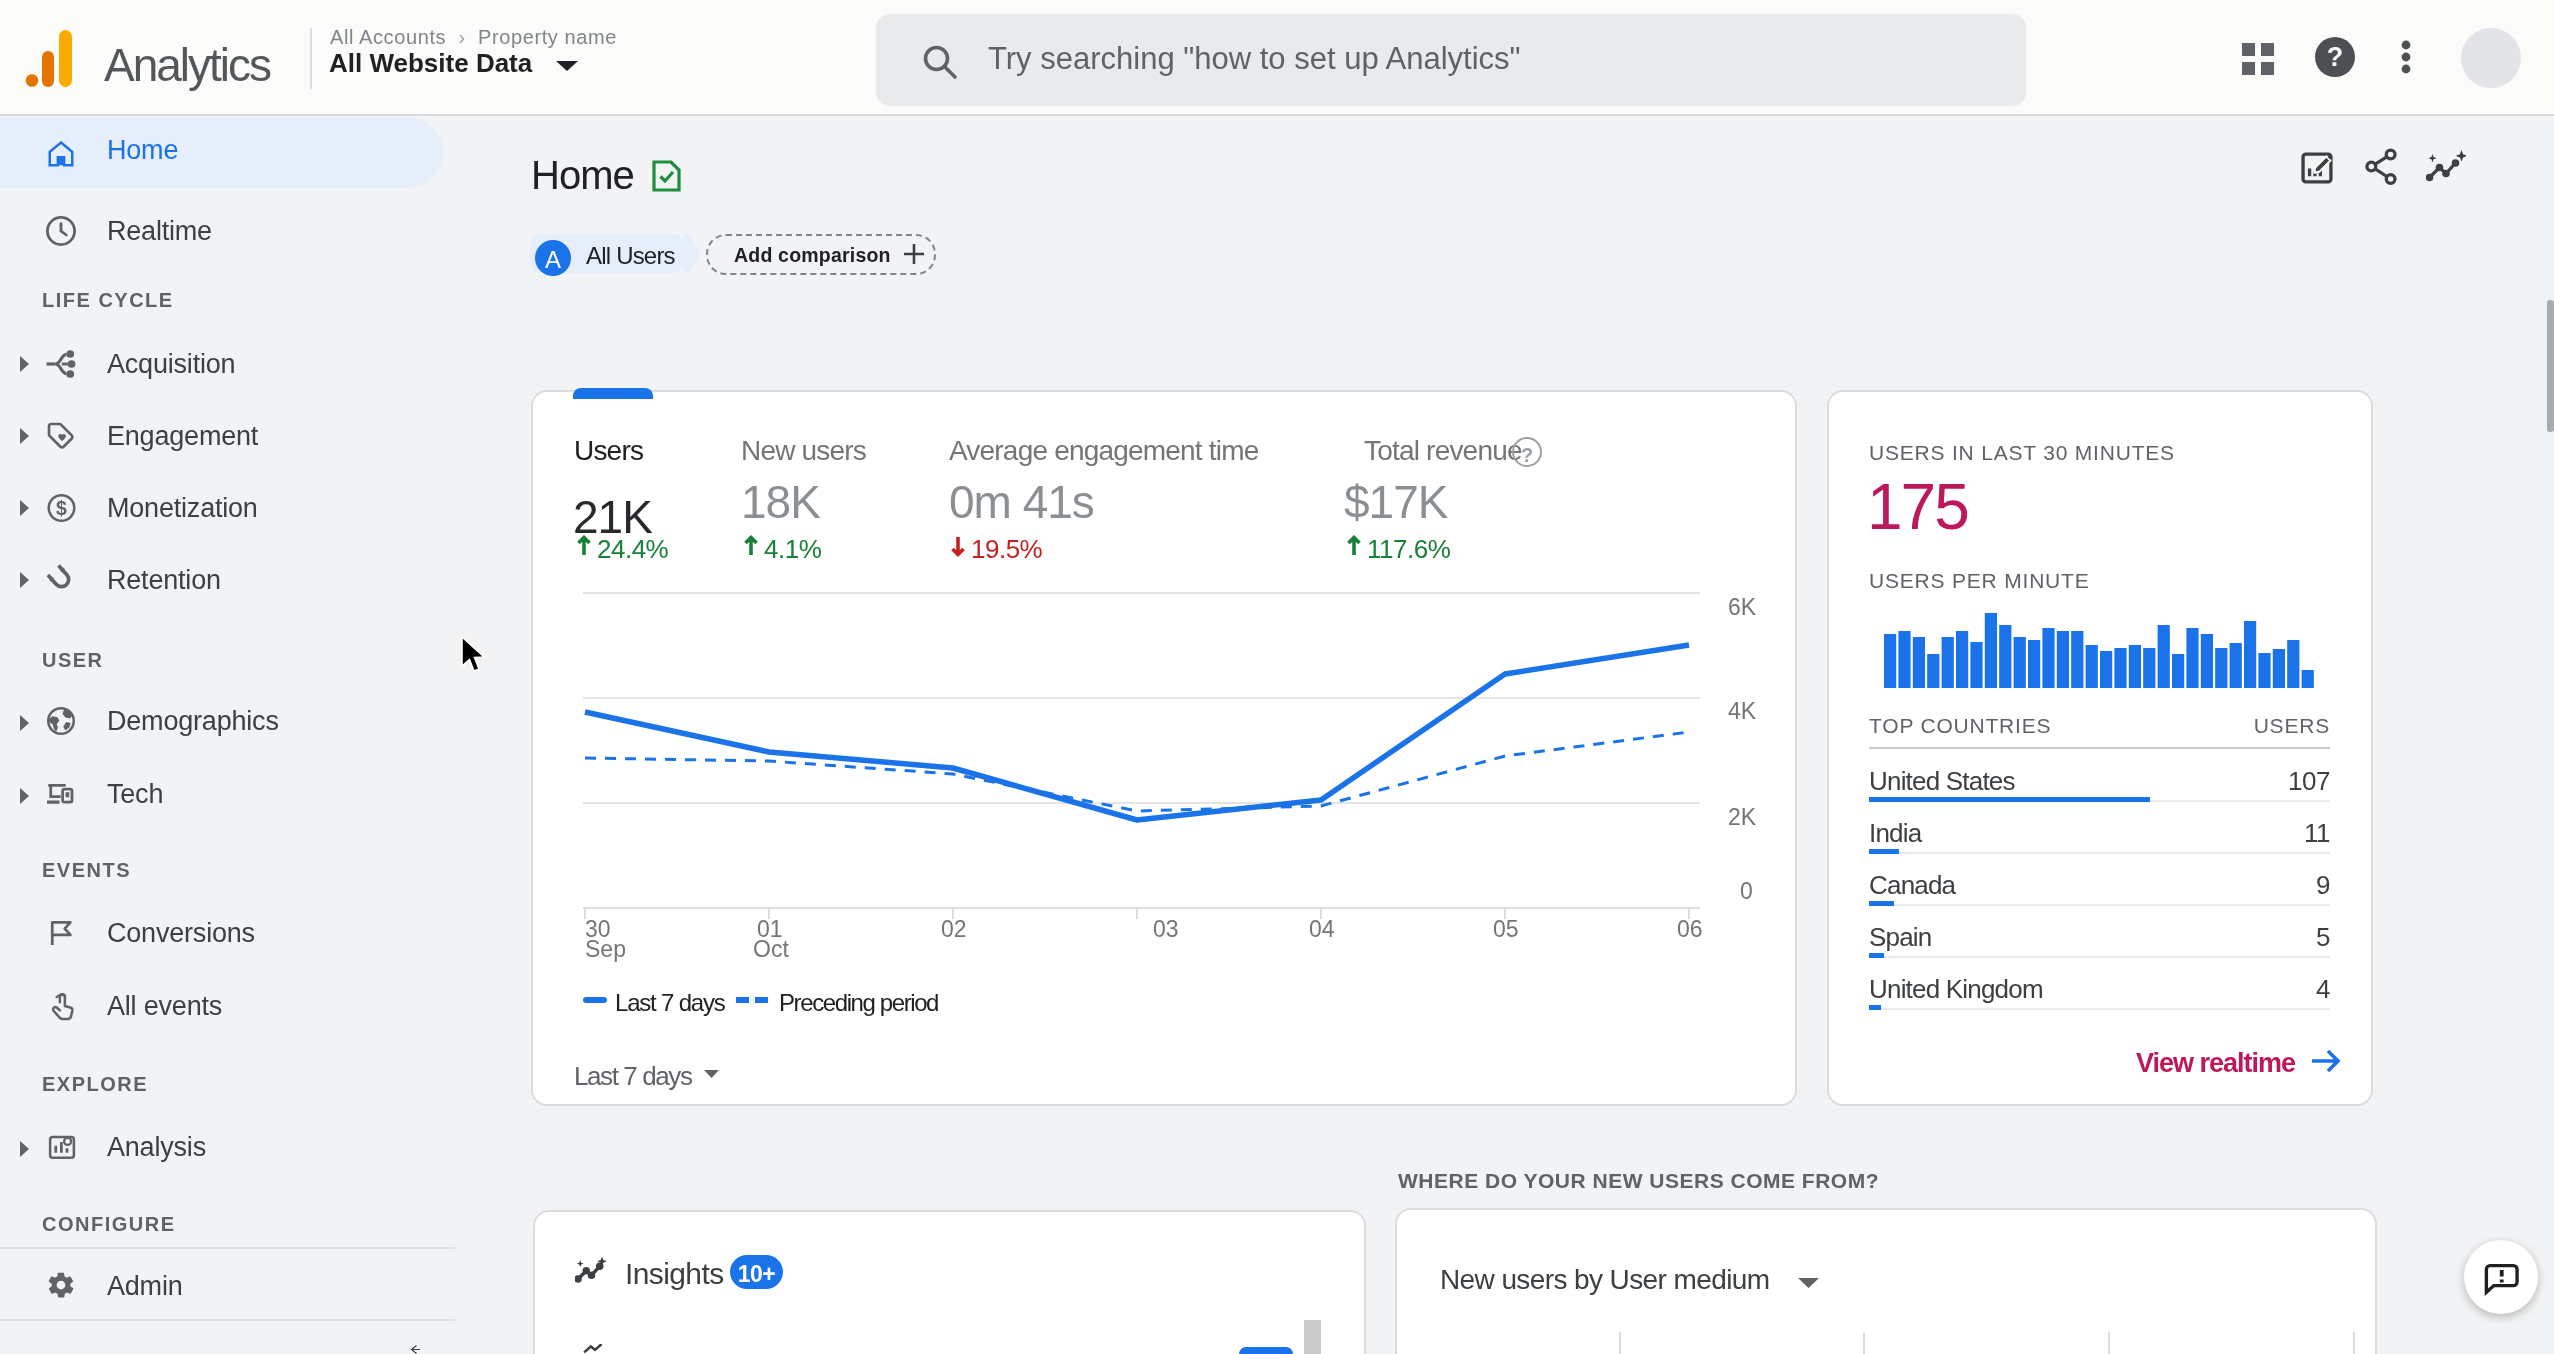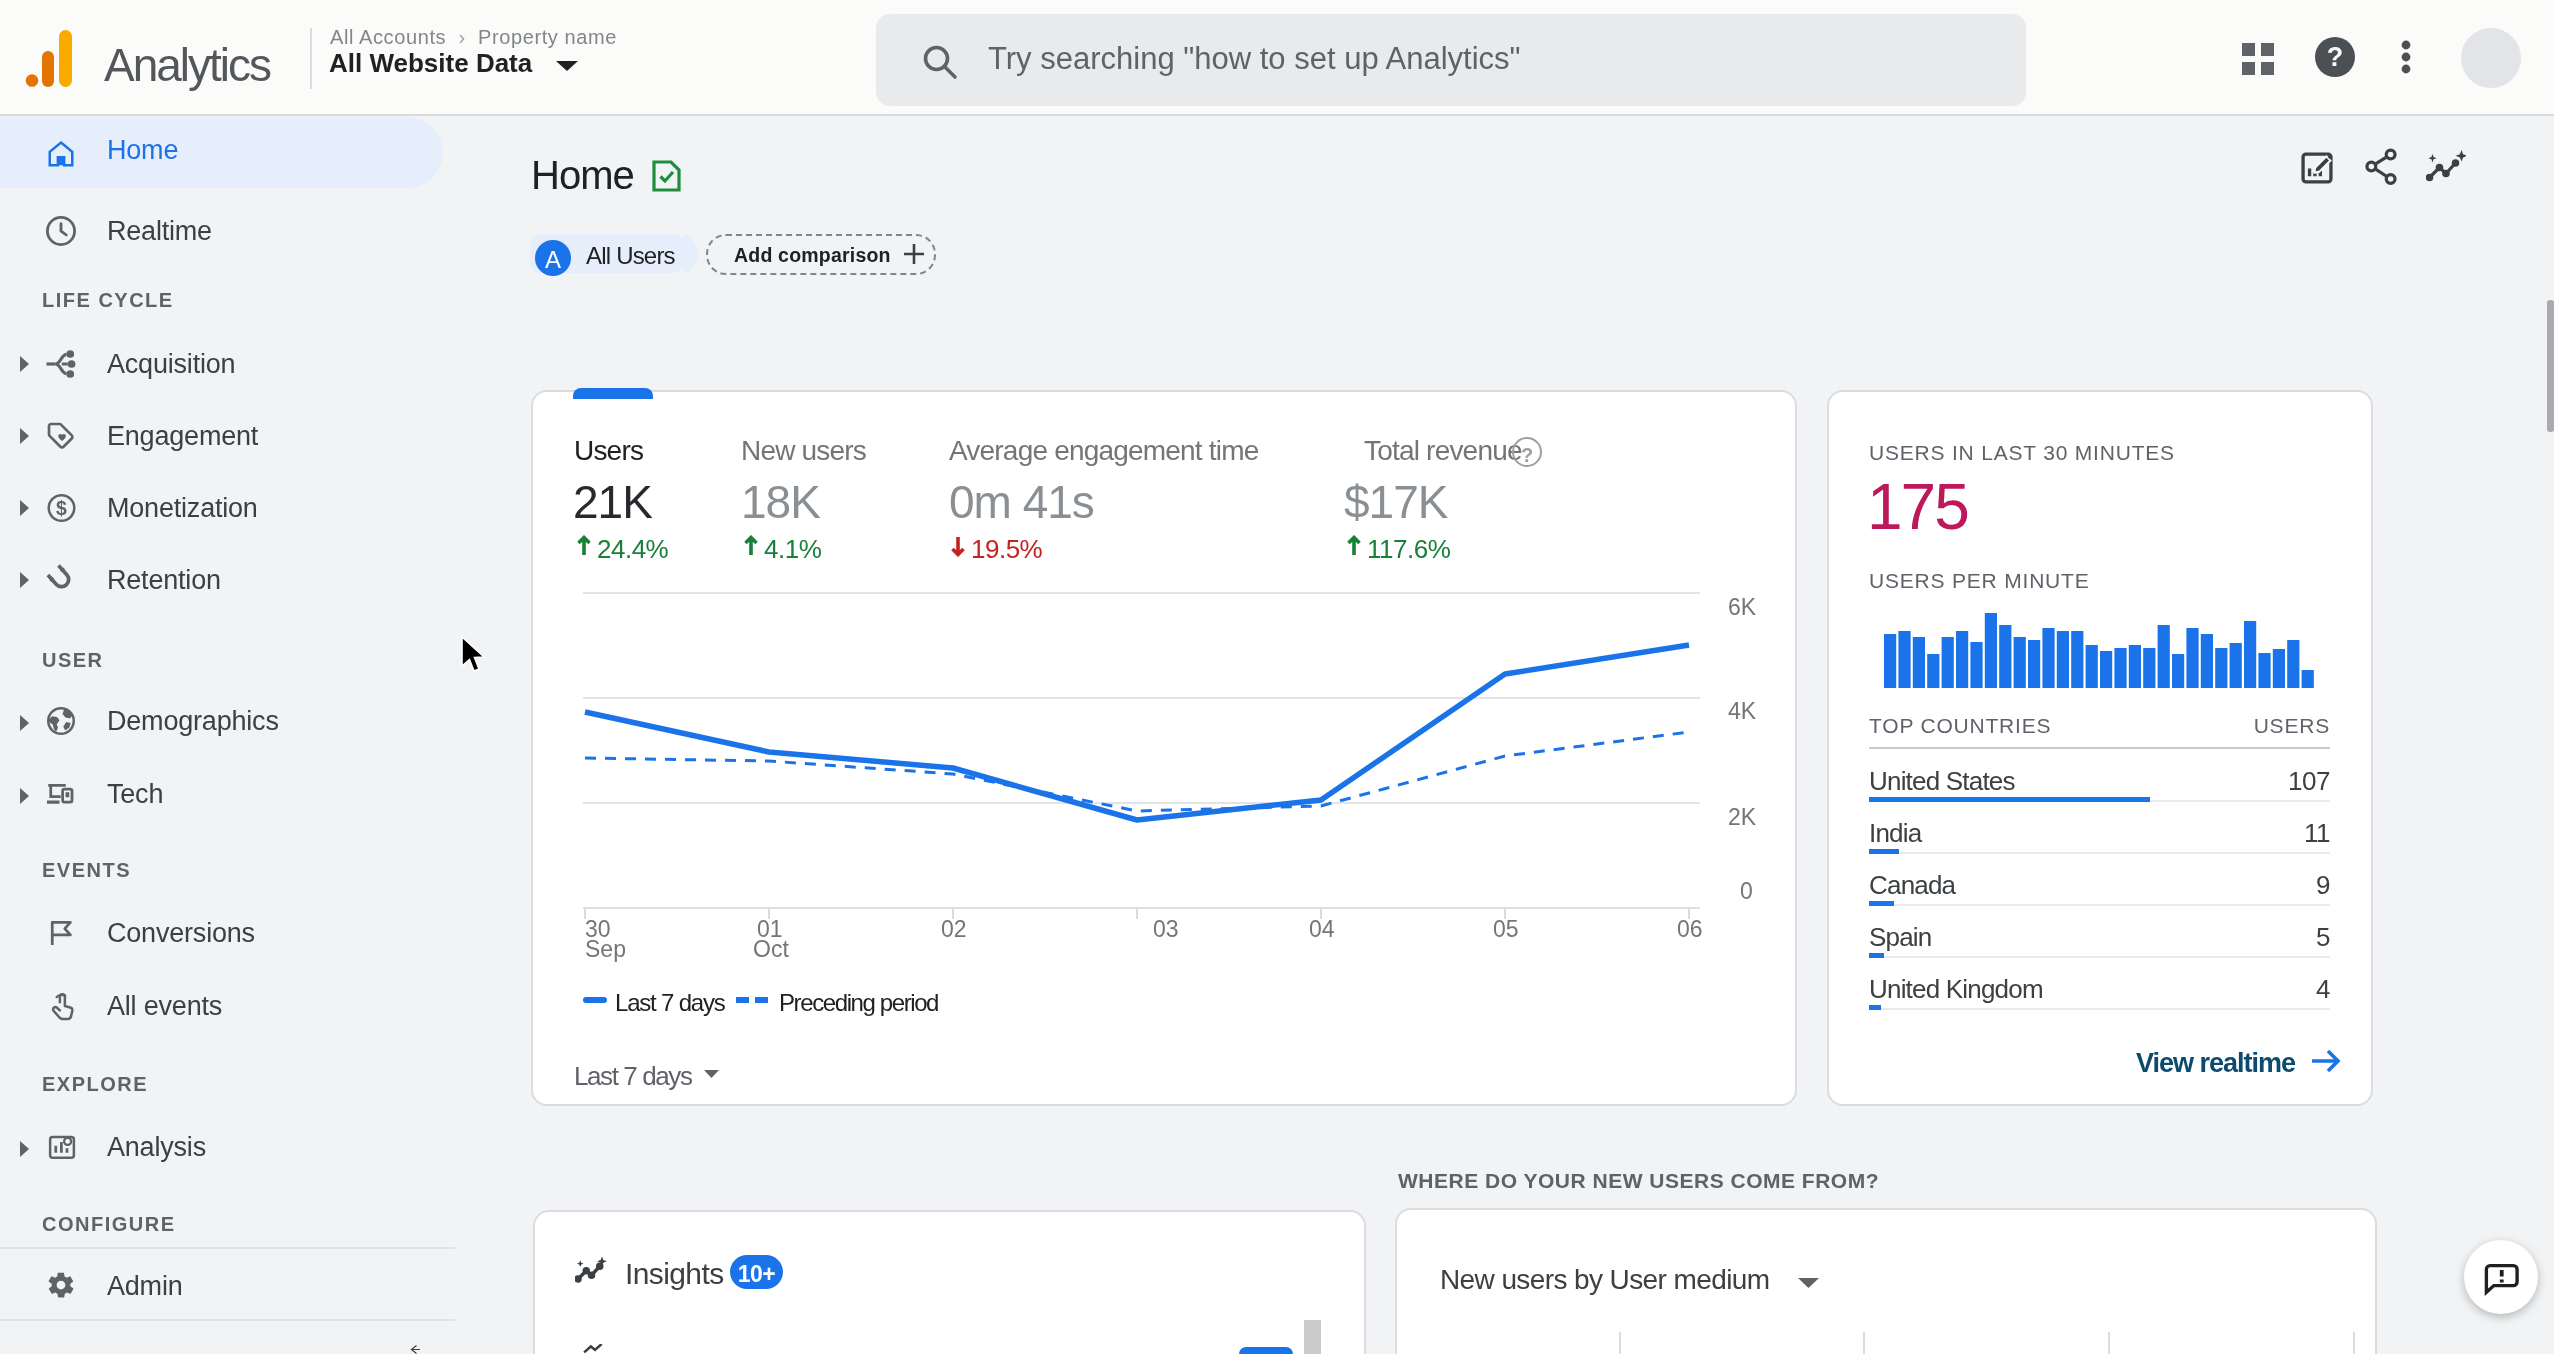--- a/index.html
+++ b/index.html
@@ -209,21 +209,21 @@
 <div class="abs" style="left:706px; top:234px; width:230px; height:41px; border:2px dashed #80868B; border-radius:20px;"></div>
 <div class="abs" style="left:734px; top:246px; font-size:19.5px; font-weight:bold; color:#202124; letter-spacing:0.2px;">Add comparison</div>
 <svg class="abs" style="left:901px; top:241px;" width="26" height="26" viewBox="0 0 26 26">
     <path d="M13 3 V23 M3 13 H23" stroke="#3C4043" stroke-width="2.6"></path>
   </svg>
 
 <div class="card" style="left:531px; top:390px; width:1266px; height:716px;"></div>
 <div class="abs" style="left:573px; top:388px; width:80px; height:11px; background:#1A73E8; border-radius:8px 8px 0 0;"></div>
 
 <div class="abs" style="left:574px; top:437px; font-size:28px; color:#202124; letter-spacing:-0.8px;">Users</div>
-<div class="abs" style="left:573px; top:479px; font-size:46px; color:#27292C; letter-spacing:-1px;">21K</div>
+<div class="abs" style="left:573px; top:494px; font-size:46px; color:#27292C; letter-spacing:-1px;">21K</div>
 <svg class="abs" style="left:577px; top:535px;" width="14" height="21" viewBox="0 0 14 21">
     <path d="M7 20 V3 M1.5 8 L7 2.5 L12.5 8" fill="none" stroke="#188038" stroke-width="3.6"></path>
   </svg>
 <div class="abs" style="left:597px; top:536px; font-size:26px; color:#188038; letter-spacing:-0.5px;">24.4%</div>
 
 <div class="abs" style="left:741px; top:437px; font-size:28px; color:#757575; letter-spacing:-0.8px;">New users</div>
 <div class="abs" style="left:741px; top:479px; font-size:46px; color:#8A8F94; letter-spacing:-1px;">18K</div>
 <svg class="abs" style="left:744px; top:535px;" width="14" height="21" viewBox="0 0 14 21">
     <path d="M7 20 V3 M1.5 8 L7 2.5 L12.5 8" fill="none" stroke="#188038" stroke-width="3.6"></path>
   </svg>
@@ -343,21 +343,21 @@
 <div class="abs" style="left:1869px; top:924px; font-size:26px; color:#3C4043; letter-spacing:-0.8px;">Spain</div>
 <div class="abs" style="left:2230px; top:924px; width:100px; font-size:26px; color:#3C4043; text-align:right; letter-spacing:-0.5px;">5</div>
 <div class="abs" style="left:1869px; top:956px; width:461px; height:2px; background:#E8EAED;"></div>
 <div class="abs" style="left:1869px; top:953px; width:15px; height:5px; background:#1A73E8;"></div>
 
 <div class="abs" style="left:1869px; top:976px; font-size:26px; color:#3C4043; letter-spacing:-0.8px;">United Kingdom</div>
 <div class="abs" style="left:2230px; top:976px; width:100px; font-size:26px; color:#3C4043; text-align:right; letter-spacing:-0.5px;">4</div>
 <div class="abs" style="left:1869px; top:1008px; width:461px; height:2px; background:#E8EAED;"></div>
 <div class="abs" style="left:1869px; top:1005px; width:12px; height:5px; background:#1A73E8;"></div>
 
-<div class="abs" style="left:1995px; top:1050px; width:300px; font-size:27px; font-weight:bold; color:#0c4a6e; text-align:right; letter-spacing:-1px;">View realtime</div>
+<div class="abs" style="left:1995px; top:1050px; width:300px; font-size:27px; font-weight:bold; color:#be185d; text-align:right; letter-spacing:-1px;">View realtime</div>
 <svg class="abs" style="left:2311px; top:1049px;" width="30" height="24" viewBox="0 0 30 24">
     <path d="M1 12 H27 M17 2 L27 12 L17 22" fill="none" stroke="#1A73E8" stroke-width="3.6"></path>
   </svg>
 
 <div class="abs" style="left:1398px; top:1170px; font-size:21px; font-weight:bold; color:#5F6368; letter-spacing:0.5px;">WHERE DO YOUR NEW USERS COME FROM?</div>
 
 <div class="card" style="left:533px; top:1210px; width:833px; height:144px; border-radius:16px 16px 0 0; border-bottom:none;"></div>
 <svg class="abs" style="left:575px; top:1256px;" width="33" height="28" viewBox="0 0 44 36">
   <path d="M4 30 L15 19 L22 25 L33 13" fill="none" stroke="#3C4043" stroke-width="4.6"></path>
   <circle cx="4" cy="30" r="5" fill="#3C4043"></circle>

